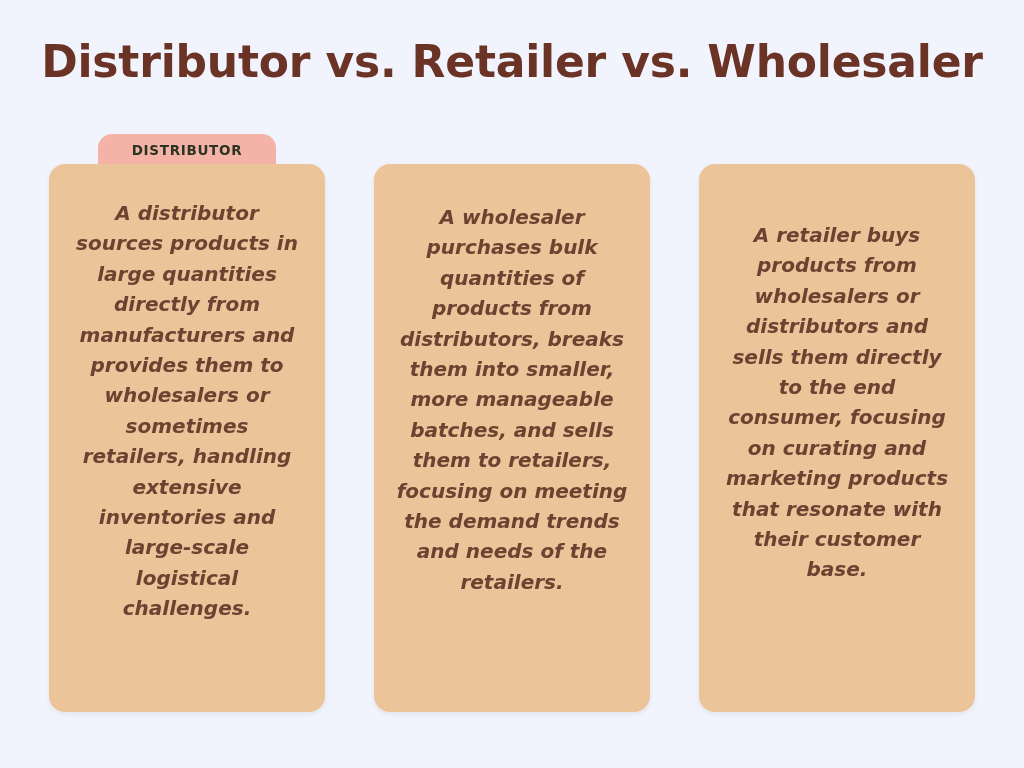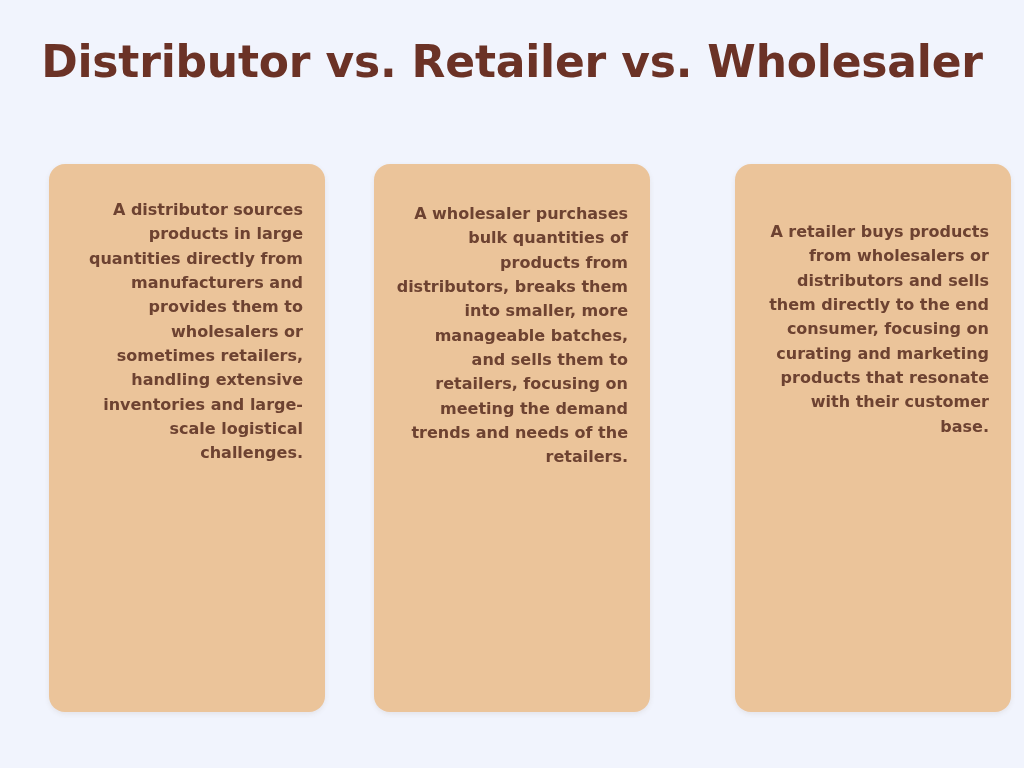--- a/index.html
+++ b/index.html
@@ -93,42 +93,46 @@
     box-shadow: 0 2px 5px rgba(120, 90, 60, 0.10);
     z-index: 2;
     box-sizing: border-box;
     padding: 34px 22px 24px 22px;
     display: flex;
     align-items: flex-start;
     justify-content: center;
   }
 
   .card-text {
-    font-size: 16px;
+    font-size: 20px;
     font-weight: bold;
     line-height: 1.52;
     color: #6d4231;
-    text-align: right;
+    text-align: center;
     width: 100%;
+    font-style: italic;
   }
 
   
   .card-wrap.c2 .card-body { padding-top: 38px; }
-  .card-wrap.c3 .card-body { padding-top: 56px; margin-left: 36px; }
+  .card-wrap.c3 .card-body { padding-top: 56px; }
 </style>
 </head>
 <body>
 
 <div class="infographic">
 
   <div class="title">Distributor vs. Retailer vs. Wholesaler</div>
 
   <div class="cards">
 
     <div class="card-wrap c1">
+      <div class="card-tab">
+        <span class="card-tab-label">DISTRIBUTOR</span>
+      </div>
       <div class="card-body">
         <div class="card-text">A distributor sources products in large quantities directly from manufacturers and provides them to wholesalers or sometimes retailers, handling extensive inventories and large-scale logistical challenges.</div>
       </div>
     </div>
 
     <div class="card-wrap c2">
       <div class="card-body">
         <div class="card-text">A wholesaler purchases bulk quantities of products from distributors, breaks them into smaller, more manageable batches, and sells them to retailers, focusing on meeting the demand trends and needs of the retailers.</div>
       </div>
     </div>

